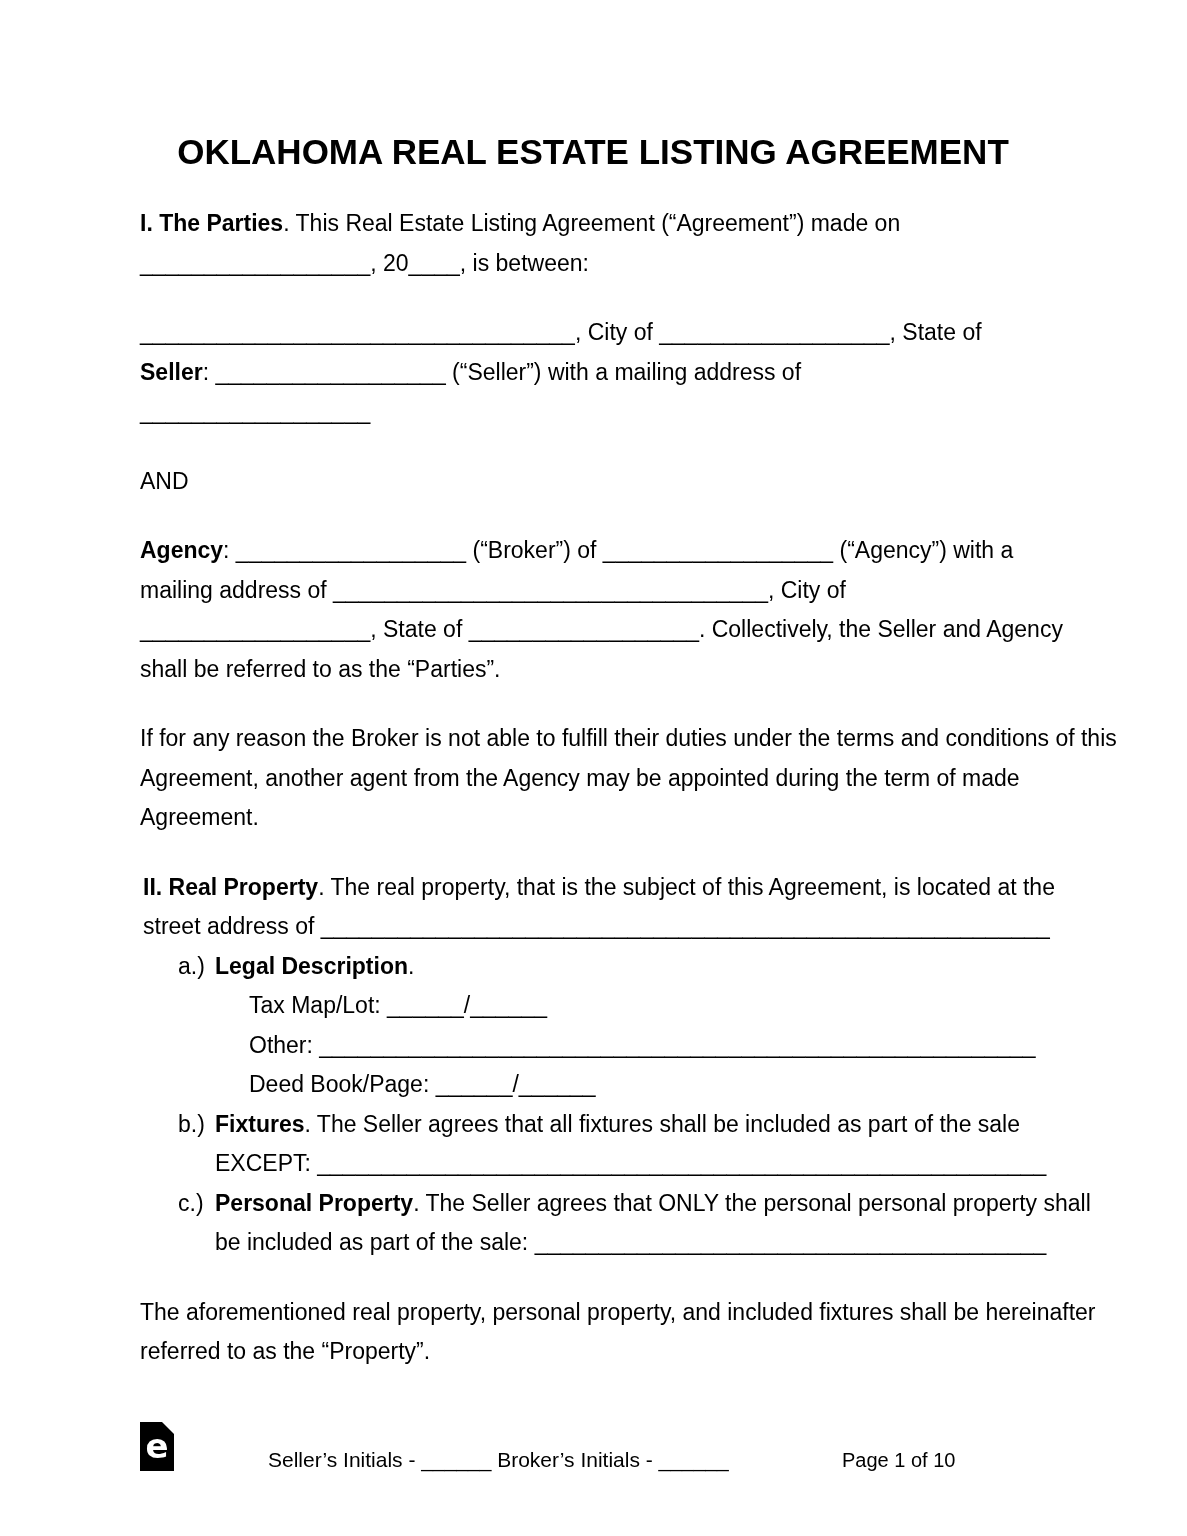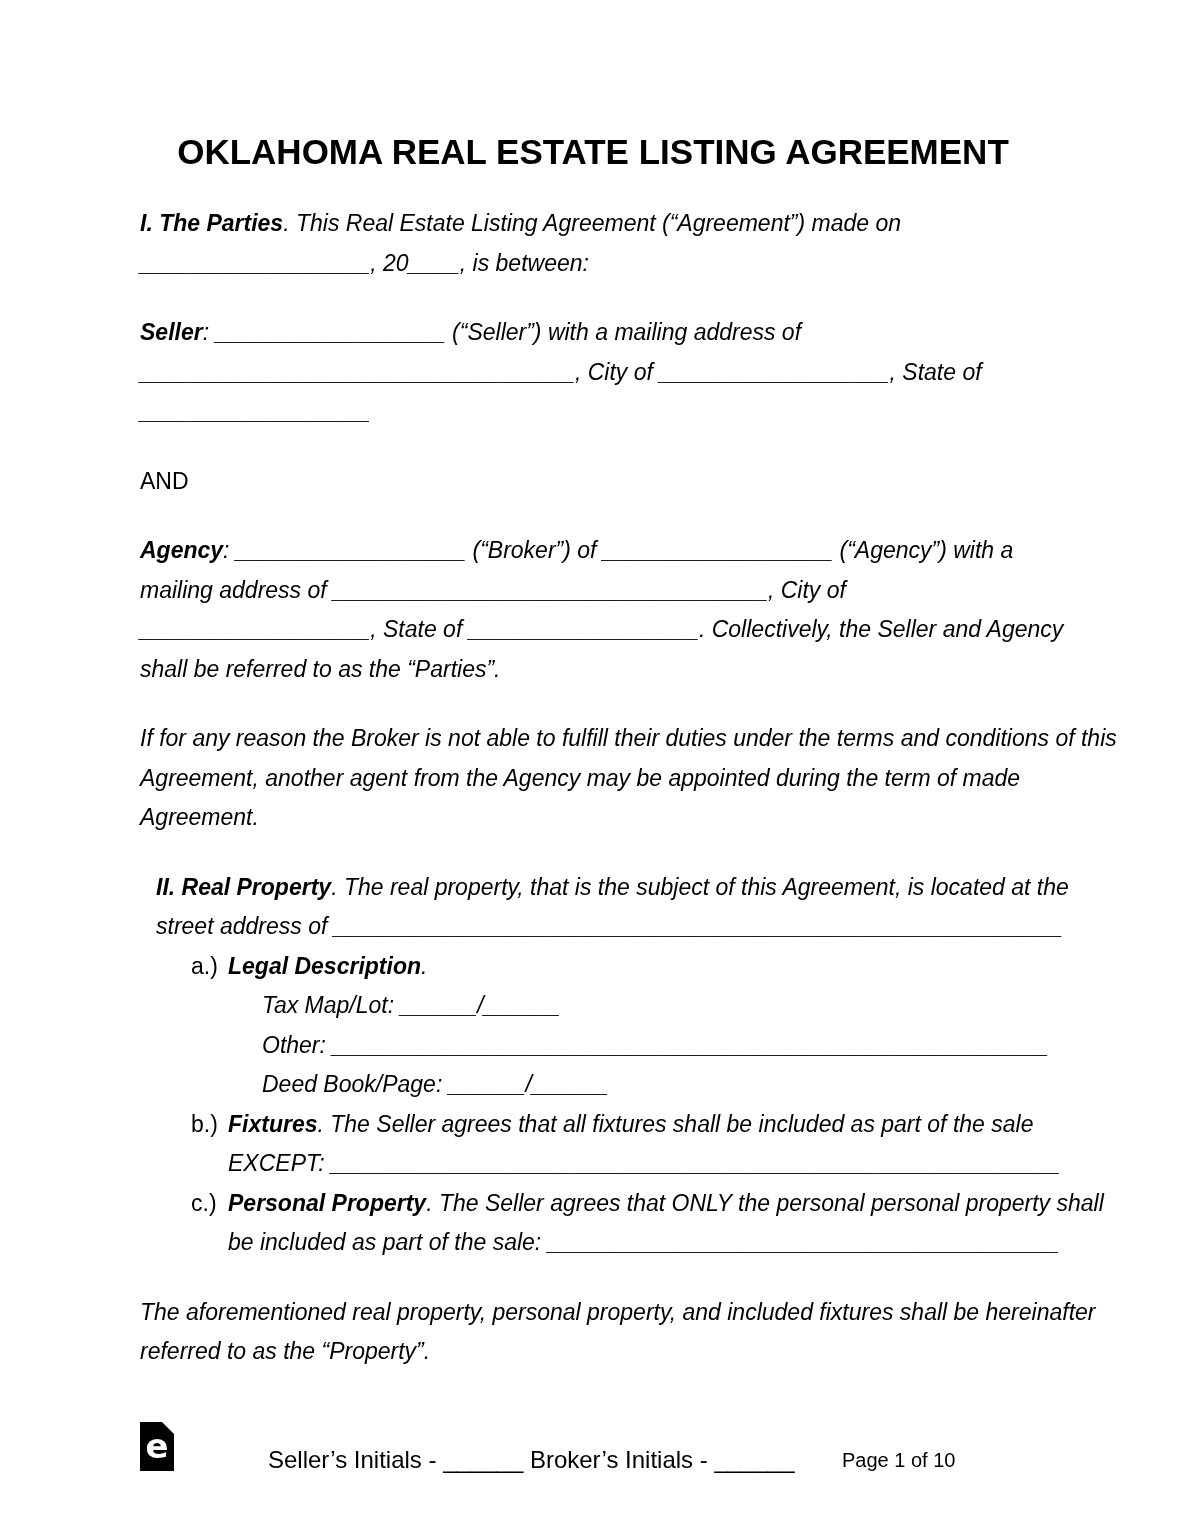--- a/index.html
+++ b/index.html
@@ -30,29 +30,28 @@
     font-size: 35px;
     line-height: 44px;
     font-weight: bold;
     letter-spacing: 0px;
     white-space: nowrap;
   }
   p.para {
     margin: 30px 0 0 0;
   }
   .section {
-    margin: 30px 0 0 16px;
+    margin: 30px 0 0 3px;
   }
   .section p.para {
     margin: 0;
   }
   .line {
     display: block;
     white-space: pre;
-    font-style: italic;
   }
   .li {
     position: relative;
     padding-left: 72px;
     margin: 0;
   }
   .li .marker {
     position: absolute;
     left: 35px;
     top: 0;
@@ -88,21 +87,21 @@
     font-weight: bold;
     font-size: 34px;
     line-height: 49px;
     text-align: center;
     font-family: "DejaVu Sans", sans-serif;
   }
   .footer-initials {
     position: absolute;
     left: 268px;
     top: 1446px;
-    font-size: 24px;
+    font-size: 21px;
     line-height: 28px;
     white-space: pre;
     text-align: right;
   }
   .page-indicator {
     position: absolute;
     left: 842px;
     top: 1446px;
     font-size: 20px;
     line-height: 28px;
@@ -116,22 +115,22 @@
   <div class="content">
 
     <h1 class="title">OKLAHOMA REAL ESTATE LISTING AGREEMENT</h1>
 
     <p class="para">
       <span class="line"><b>I. The Parties</b><span>. This Real Estate Listing Agreement (“Agreement”) made on</span></span>
       <span class="line">__________________, 20____, is between:</span>
     </p>
 
     <p class="para">
+      <span class="line">__________________________________, City of __________________, State of</span>
       <span class="line"><b>Seller</b><span>: __________________ (“Seller”) with a mailing address of</span></span>
-      <span class="line">__________________________________, City of __________________, State of</span>
       <span class="line">__________________</span>
     </p>
 
     <p class="para">AND</p>
 
     <p class="para">
       <span class="line"><b>Agency</b><span>: __________________ (“Broker”) of __________________ (“Agency”) with a</span></span>
       <span class="line">mailing address of __________________________________, City of</span>
       <span class="line">__________________, State of __________________. Collectively, the Seller and Agency</span>
       <span class="line">shall be referred to as the “Parties”.</span>

